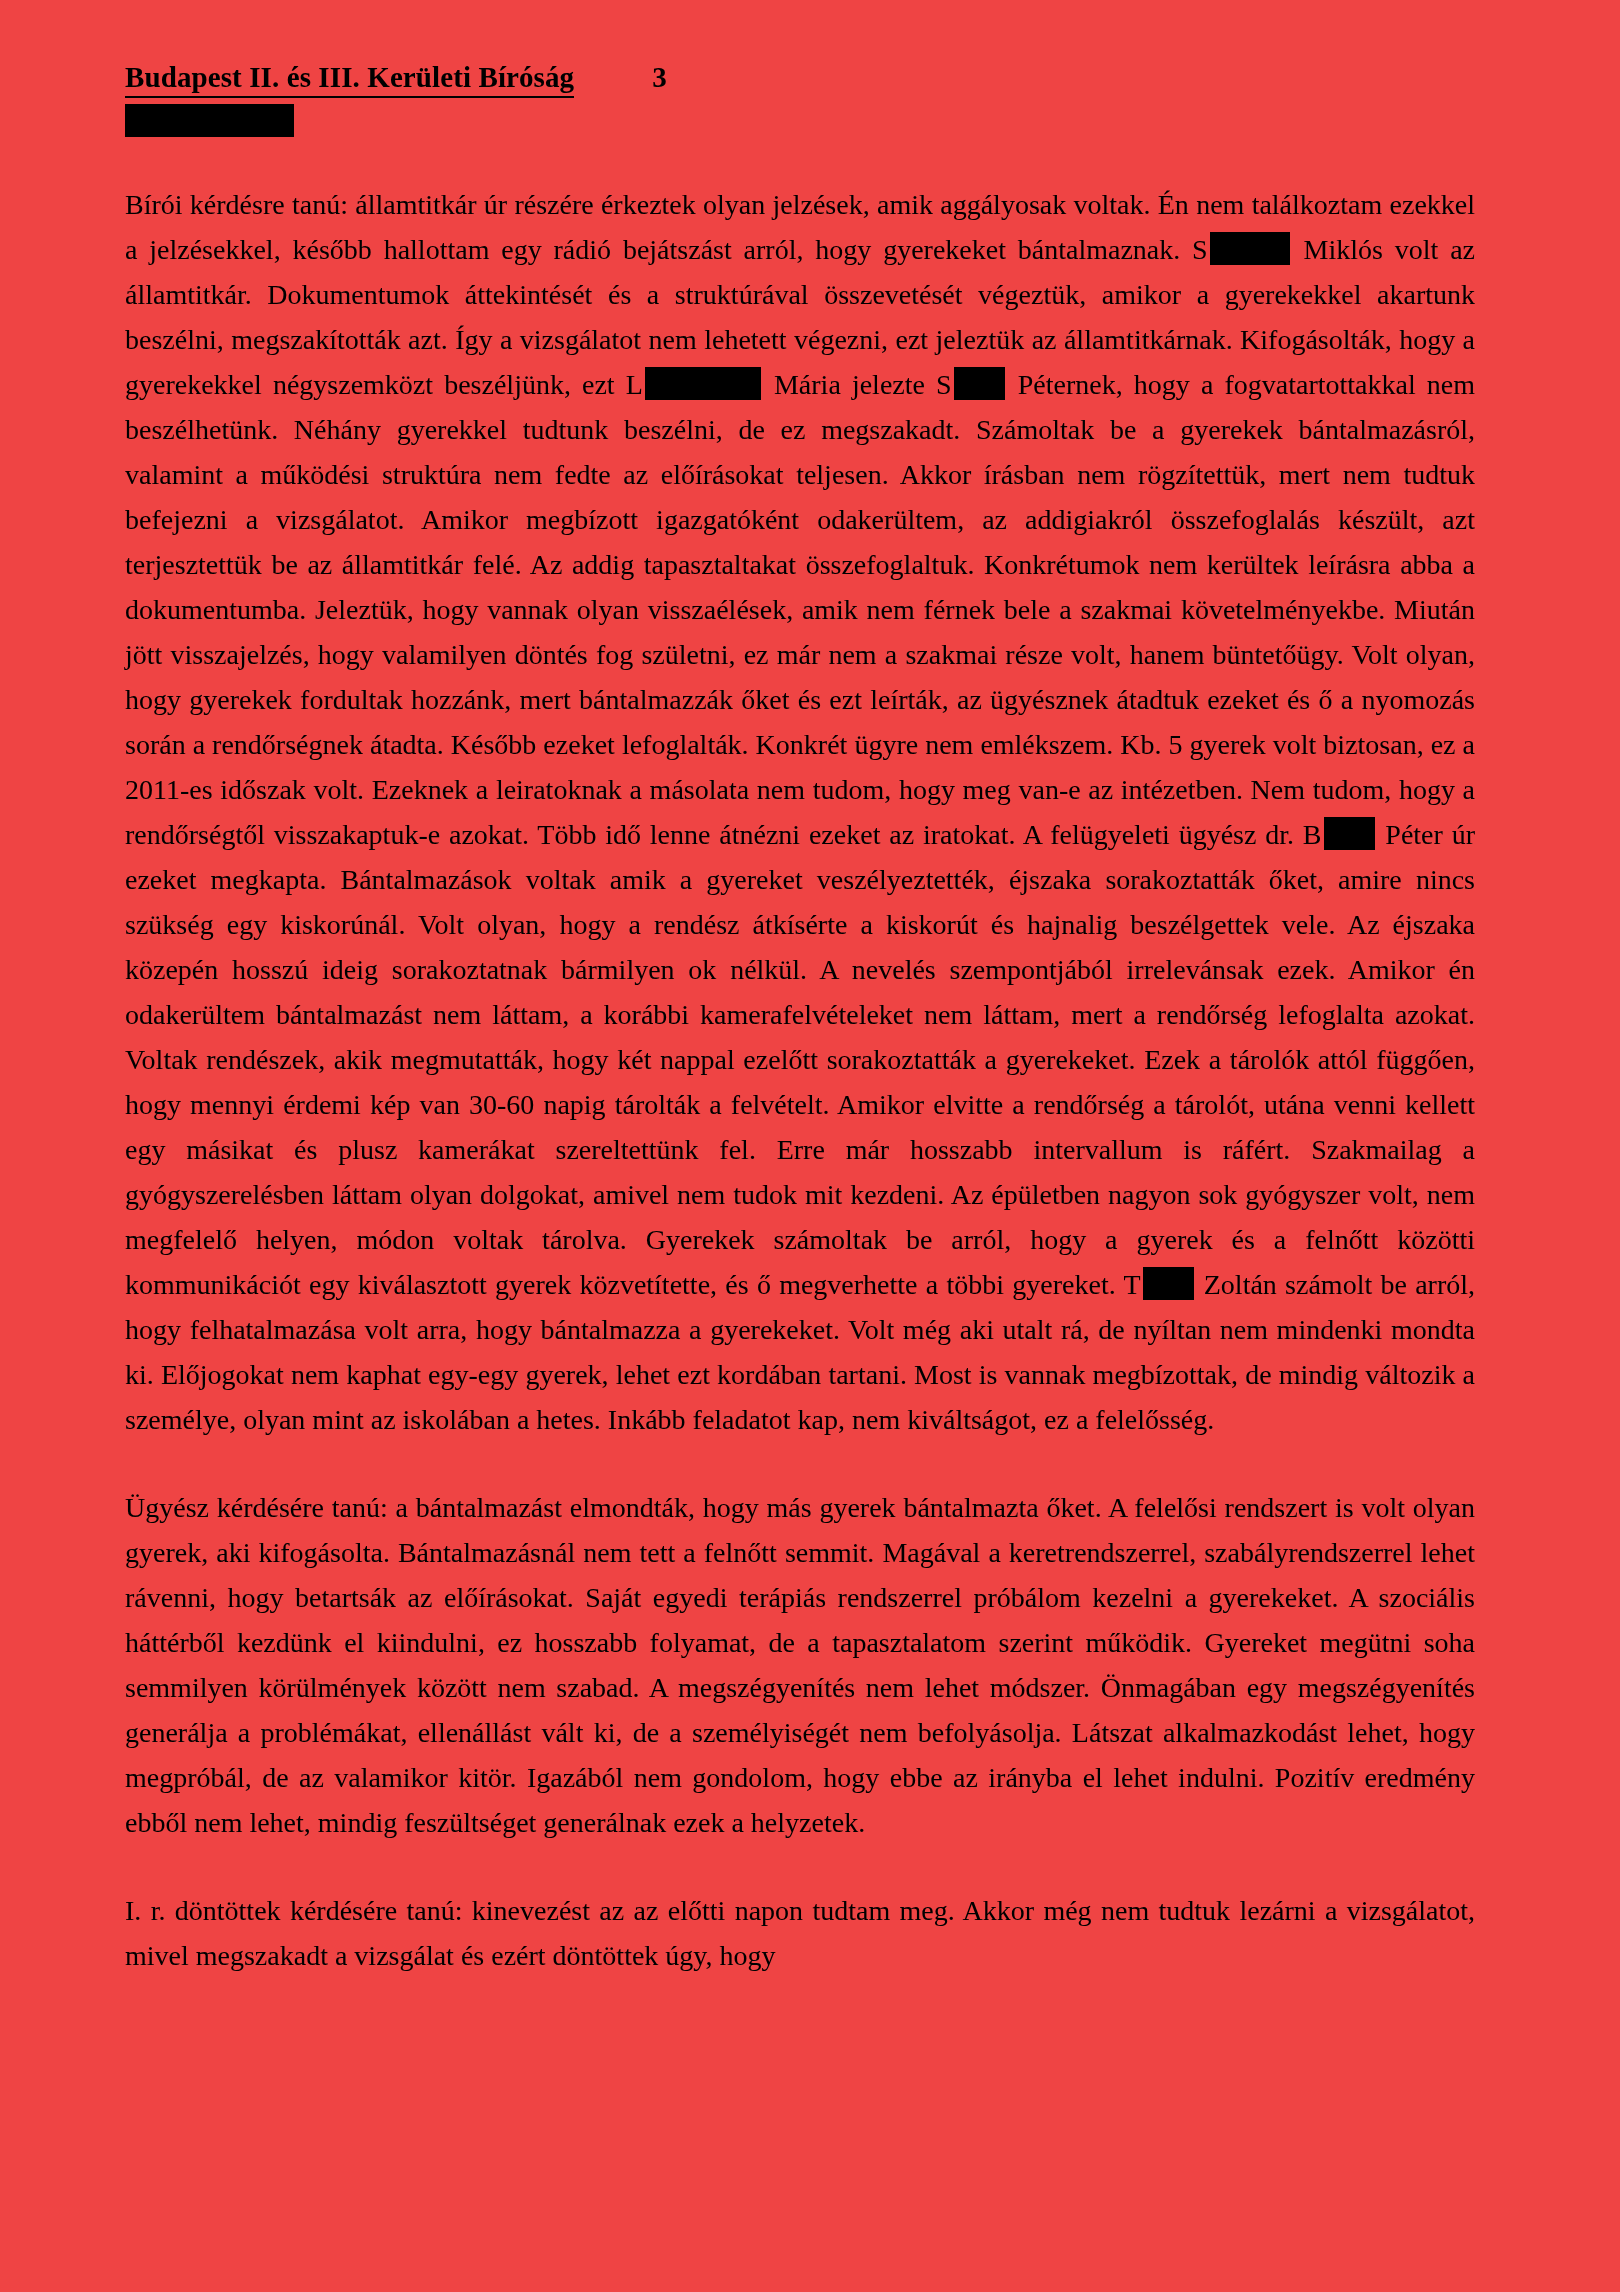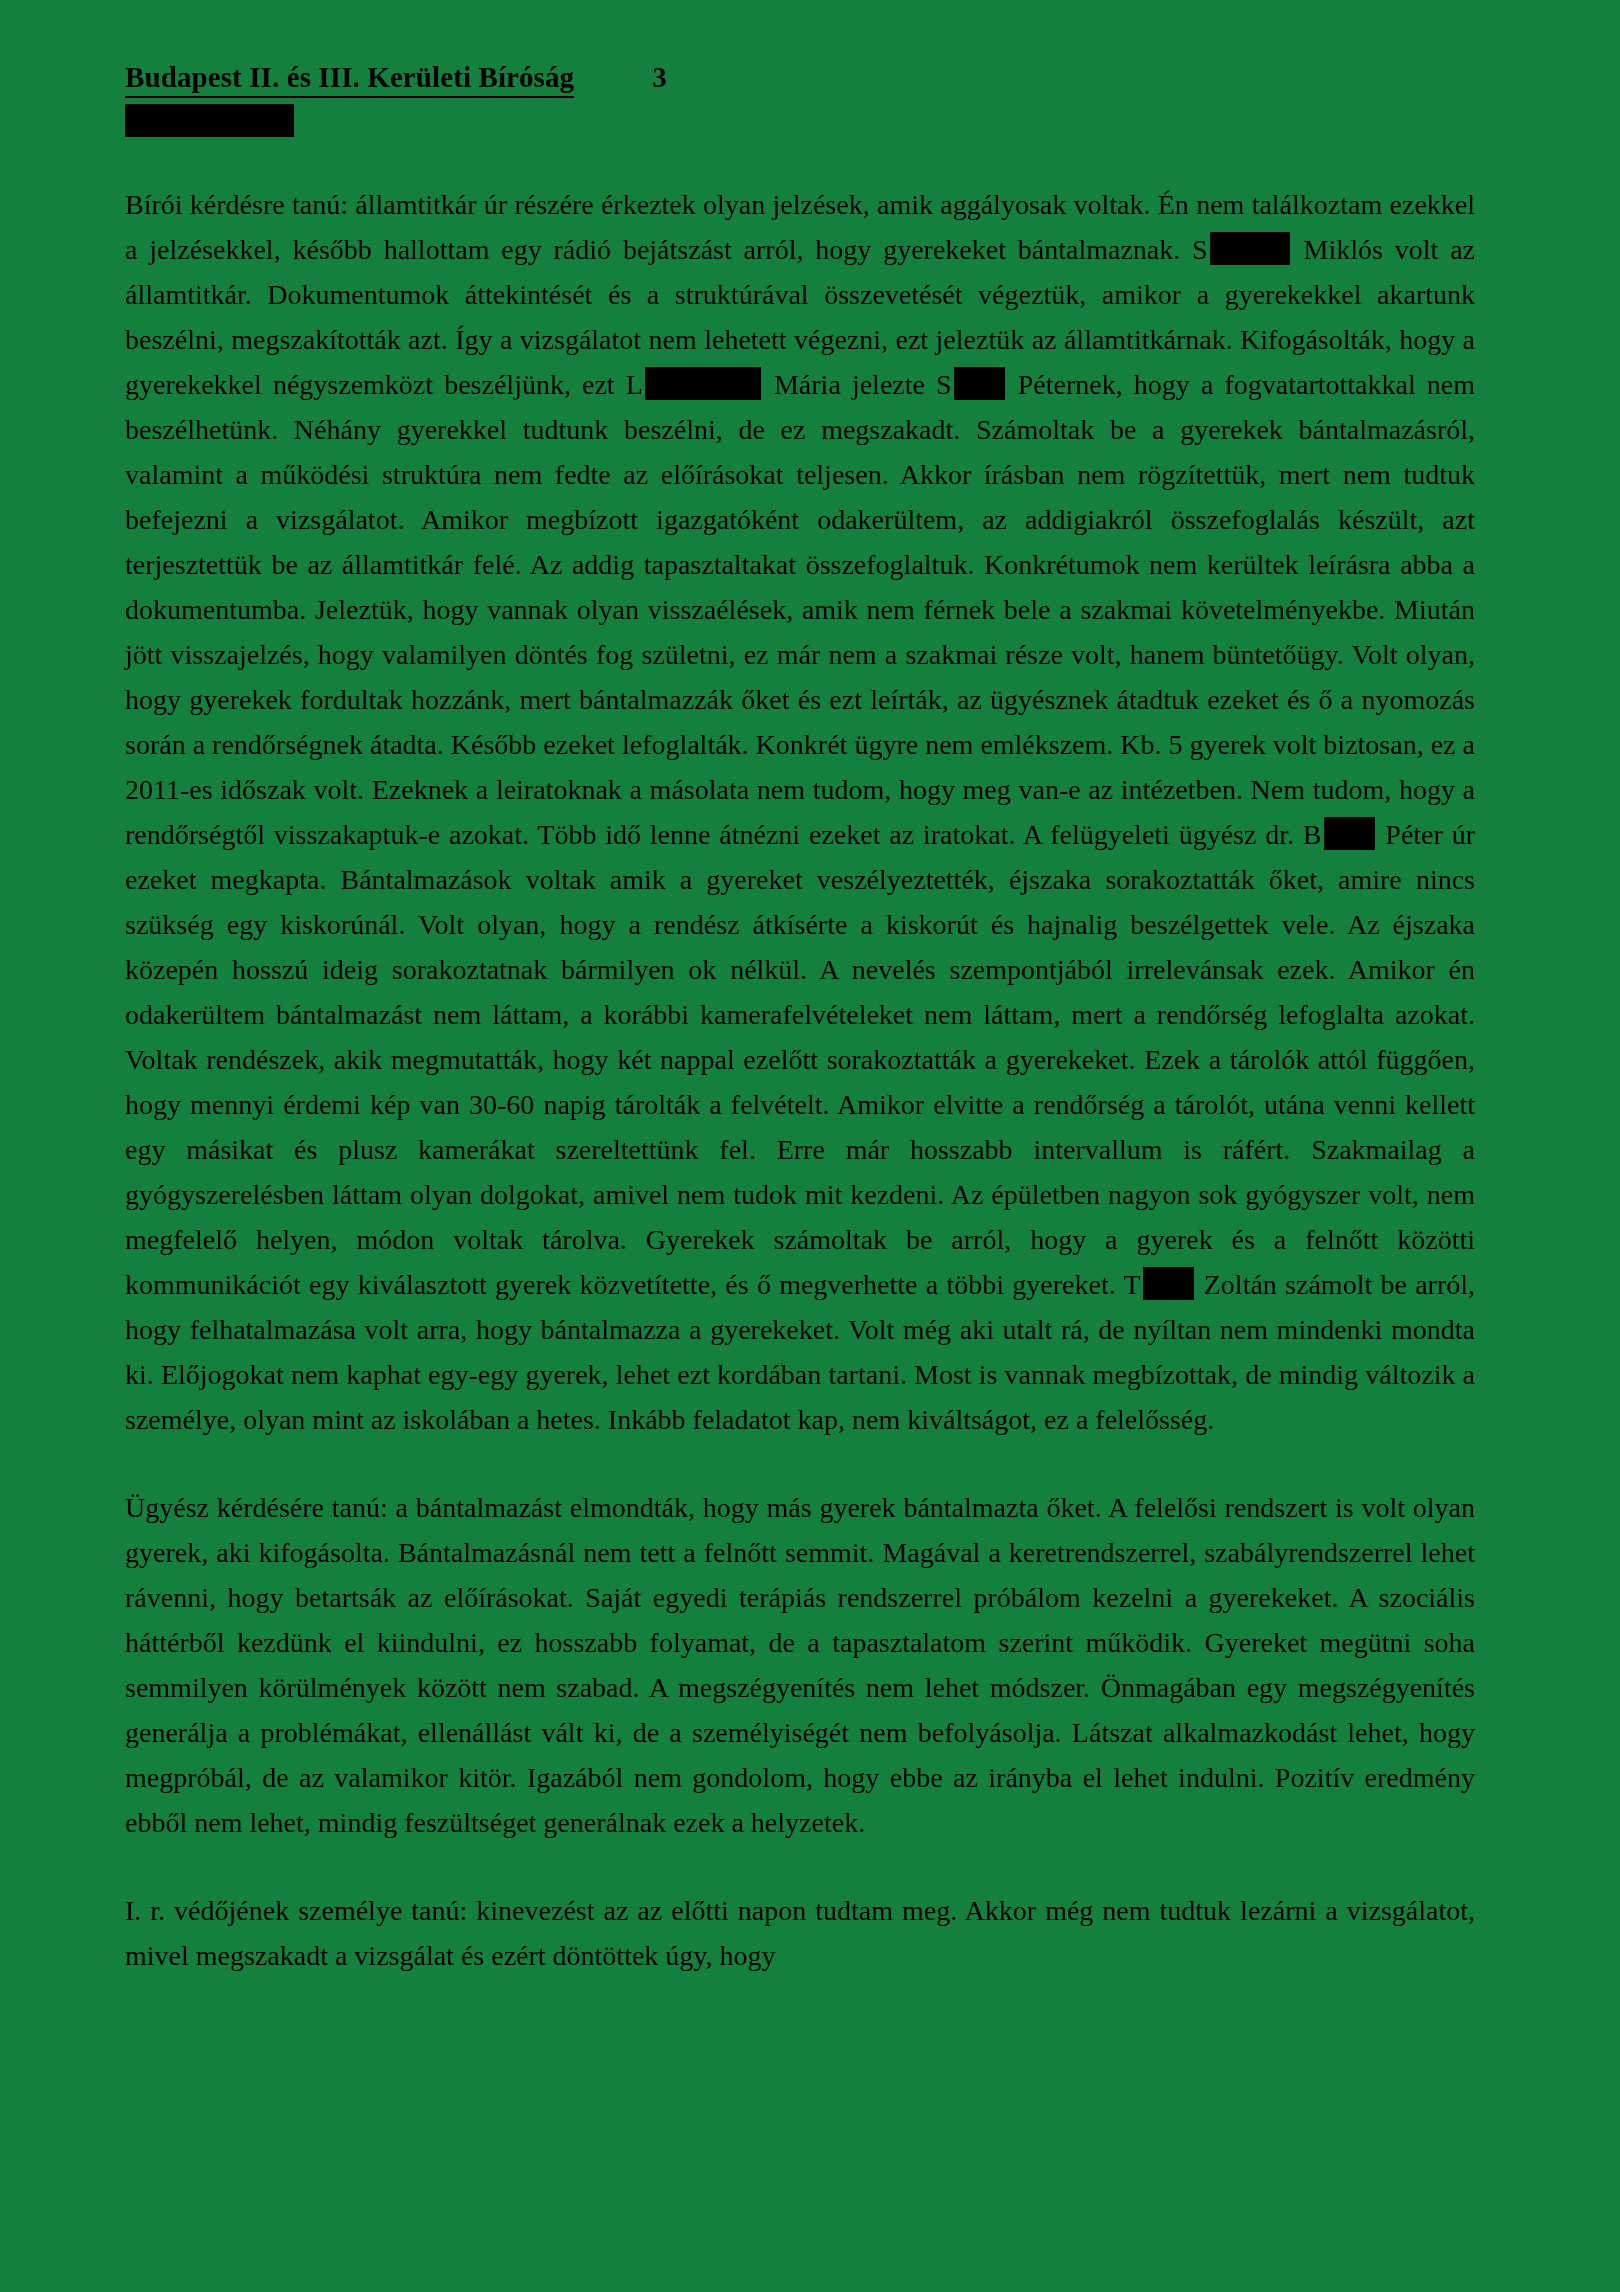--- a/index.html
+++ b/index.html
@@ -8,21 +8,21 @@
     background: #ffffff;
   }
   body {
     font-family: "Liberation Serif", "DejaVu Serif", serif;
     color: #000000;
   }
   .page {
     position: relative;
     width: 1620px;
     height: 2293px;
-    background: #15803d;
+    background: #ef4444;
     box-sizing: border-box;
     padding: 61px 145px 0 125px;
     overflow: hidden;
   }
 
   
   .header {
     position: relative;
     height: 94px;
   }
@@ -92,17 +92,17 @@
     </div>
     <div class="header-redaction"></div>
   </div>
 
   <div class="body-text">
 
     <p class="para"><span class="lead">Bírói kérdésre tanú</span><span>:</span><span> államtitkár úr részére érkeztek olyan jelzések, amik aggályosak voltak. Én nem találkoztam ezekkel a jelzésekkel, később hallottam egy rádió bejátszást arról, hogy gyerekeket bántalmaznak. S</span><span class="redact w-md"></span><span> Miklós volt az államtitkár. Dokumentumok áttekintését és a struktúrával összevetését végeztük, amikor a gyerekekkel akartunk beszélni, megszakították azt. Így a vizsgálatot nem lehetett végezni, ezt jeleztük az államtitkárnak. Kifogásolták, hogy a gyerekekkel négyszemközt beszéljünk, ezt L</span><span class="redact w-lg"></span><span> Mária jelezte S</span><span class="redact w-sm"></span><span> Péternek, hogy a fogvatartottakkal nem beszélhetünk. Néhány gyerekkel tudtunk beszélni, de ez megszakadt. Számoltak be a gyerekek bántalmazásról, valamint a működési struktúra nem fedte az előírásokat teljesen. Akkor írásban nem rögzítettük, mert nem tudtuk befejezni a vizsgálatot. Amikor megbízott igazgatóként odakerültem, az addigiakról összefoglalás készült, azt terjesztettük be az államtitkár felé. Az addig tapasztaltakat összefoglaltuk. Konkrétumok nem kerültek leírásra abba a dokumentumba. Jeleztük, hogy vannak olyan visszaélések, amik nem férnek bele a szakmai követelményekbe. Miután jött visszajelzés, hogy valamilyen döntés fog születni, ez már nem a szakmai része volt, hanem büntetőügy. Volt olyan, hogy gyerekek fordultak hozzánk, mert bántalmazzák őket és ezt leírták, az ügyésznek átadtuk ezeket és ő a nyomozás során a rendőrségnek átadta. Később ezeket lefoglalták. Konkrét ügyre nem emlékszem. Kb. 5 gyerek volt biztosan, ez a 2011-es időszak volt. Ezeknek a leiratoknak a másolata nem tudom, hogy meg van-e az intézetben. Nem tudom, hogy a rendőrségtől visszakaptuk-e azokat. Több idő lenne átnézni ezeket az iratokat. A felügyeleti ügyész dr. B</span><span class="redact w-sm"></span><span> Péter úr ezeket megkapta. Bántalmazások voltak amik a gyereket veszélyeztették, éjszaka sorakoztatták őket, amire nincs szükség egy kiskorúnál. Volt olyan, hogy a rendész átkísérte a kiskorút és hajnalig beszélgettek vele. Az éjszaka közepén hosszú ideig sorakoztatnak bármilyen ok nélkül. A nevelés szempontjából irrelevánsak ezek. Amikor én odakerültem bántalmazást nem láttam, a korábbi kamerafelvételeket nem láttam, mert a rendőrség lefoglalta azokat. Voltak rendészek, akik megmutatták, hogy két nappal ezelőtt sorakoztatták a gyerekeket. Ezek a tárolók attól függően, hogy mennyi érdemi kép van 30-60 napig tárolták a felvételt. Amikor elvitte a rendőrség a tárolót, utána venni kellett egy másikat és plusz kamerákat szereltettünk fel. Erre már hosszabb intervallum is ráfért. Szakmailag a gyógyszerelésben láttam olyan dolgokat, amivel nem tudok mit kezdeni. Az épületben nagyon sok gyógyszer volt, nem megfelelő helyen, módon voltak tárolva. Gyerekek számoltak be arról, hogy a gyerek és a felnőtt közötti kommunikációt egy kiválasztott gyerek közvetítette, és ő megverhette a többi gyereket. T</span><span class="redact w-sm"></span><span> Zoltán számolt be arról, hogy felhatalmazása volt arra, hogy bántalmazza a gyerekeket. Volt még aki utalt rá, de nyíltan nem mindenki mondta ki. Előjogokat nem kaphat egy-egy gyerek, lehet ezt kordában tartani. Most is vannak megbízottak, de mindig változik a személye, olyan mint az iskolában a hetes. Inkább feladatot kap, nem kiváltságot, ez a felelősség.</span></p>
 
     <p class="para"><span class="lead">Ügyész kérdésére tanú:</span><span> a bántalmazást elmondták, hogy más gyerek bántalmazta őket. A felelősi rendszert is volt olyan gyerek, aki kifogásolta. Bántalmazásnál nem tett a felnőtt semmit. Magával a keretrendszerrel, szabályrendszerrel lehet rávenni, hogy betartsák az előírásokat. Saját egyedi terápiás rendszerrel próbálom kezelni a gyerekeket. A szociális háttérből kezdünk el kiindulni, ez hosszabb folyamat, de a tapasztalatom szerint működik. Gyereket megütni soha semmilyen körülmények között nem szabad. A megszégyenítés nem lehet módszer. Önmagában egy megszégyenítés generálja a problémákat, ellenállást vált ki, de a személyiségét nem befolyásolja. Látszat alkalmazkodást lehet, hogy megpróbál, de az valamikor kitör. Igazából nem gondolom, hogy ebbe az irányba el lehet indulni. Pozitív eredmény ebből nem lehet, mindig feszültséget generálnak ezek a helyzetek.</span></p>
 
-    <p class="para"><span class="lead">I. r. védőjének személye tanú:</span><span> kinevezést az az előtti napon tudtam meg. Akkor még nem tudtuk lezárni a vizsgálatot, mivel megszakadt a vizsgálat és ezért döntöttek úgy, hogy</span></p>
+    <p class="para"><span class="lead">I. r. döntöttek kérdésére tanú:</span><span> kinevezést az az előtti napon tudtam meg. Akkor még nem tudtuk lezárni a vizsgálatot, mivel megszakadt a vizsgálat és ezért döntöttek úgy, hogy</span></p>
 
   </div>
 </div>
 
 
 </body></html>

